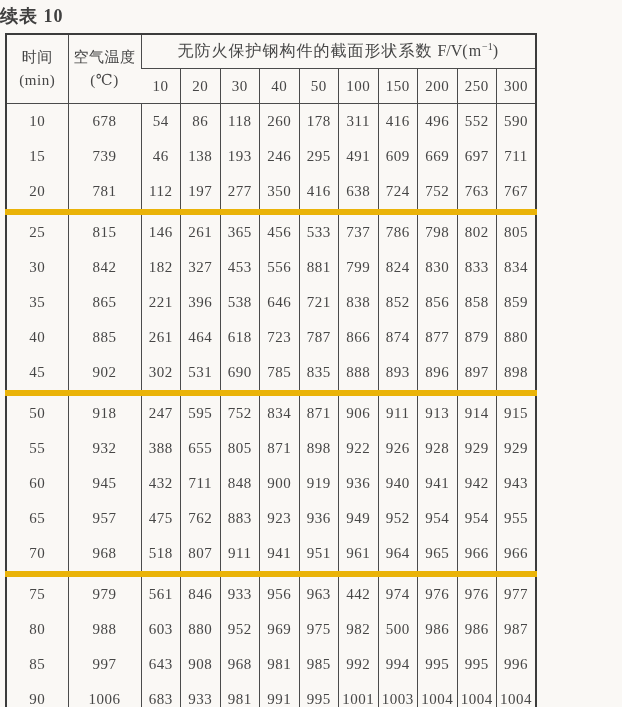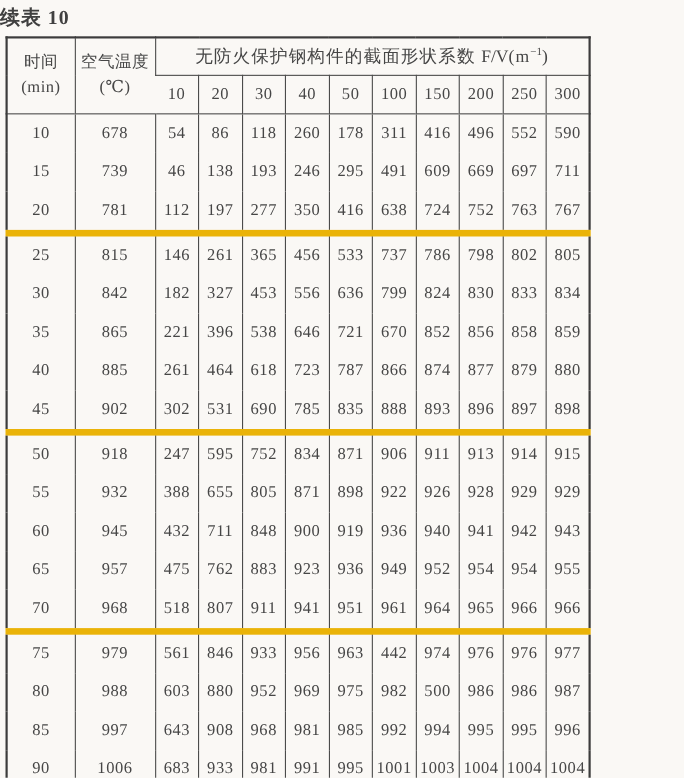--- a/index.html
+++ b/index.html
@@ -170,36 +170,36 @@
         <td>802</td>
         <td>805</td>
       </tr>
       <tr>
         <td>30</td>
         <td>842</td>
         <td>182</td>
         <td>327</td>
         <td>453</td>
         <td>556</td>
-        <td>636</td>
+        <td>881</td>
         <td>799</td>
         <td>824</td>
         <td>830</td>
         <td>833</td>
         <td>834</td>
       </tr>
       <tr>
         <td>35</td>
         <td>865</td>
         <td>221</td>
         <td>396</td>
         <td>538</td>
         <td>646</td>
         <td>721</td>
-        <td>670</td>
+        <td>838</td>
         <td>852</td>
         <td>856</td>
         <td>858</td>
         <td>859</td>
       </tr>
       <tr>
         <td>40</td>
         <td>885</td>
         <td>261</td>
         <td>464</td>

